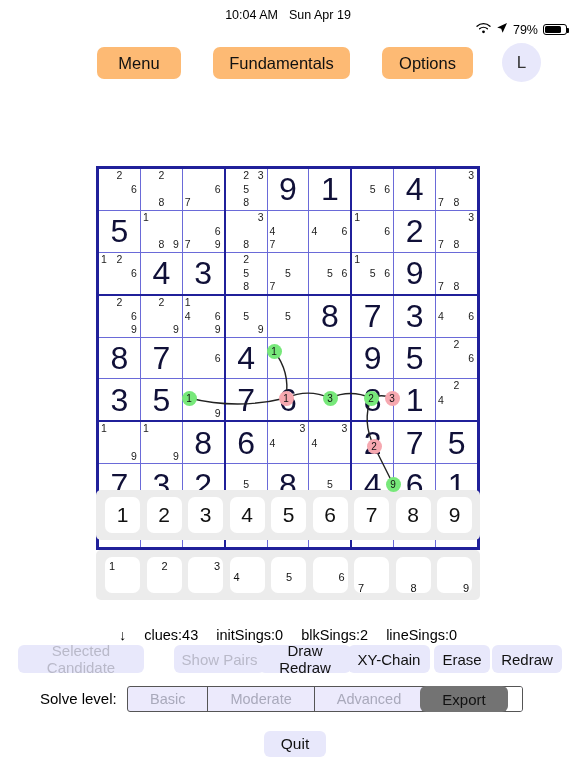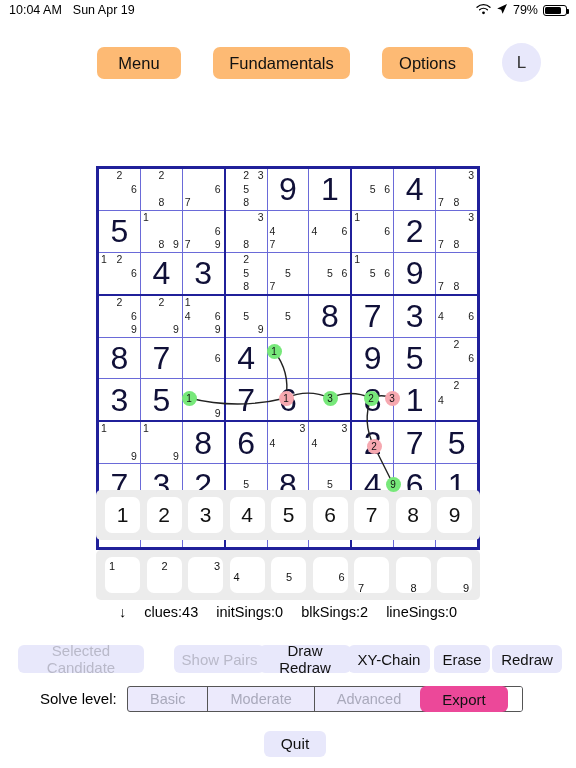--- a/index.html
+++ b/index.html
@@ -8,23 +8,24 @@
     width: 576px; height: 768px;
     background: #ffffff;
     font-family: "Liberation Sans", sans-serif;
     overflow: hidden;
   }
 
   
   #statusbar {
     height: 20px;
     display: flex; align-items: center;
-    padding: 0 9px;
+    padding: 8px 9px;
     font-size: 12.5px;
     color: #000;
+    flex-direction: column;
   }
   #statusbar .left { display: flex; gap: 11px; align-items: center; }
   #statusbar .right { margin-left: auto; display: flex; gap: 5px; align-items: center; }
   .sb-ico { display: inline-block; }
   .batt-shell {
     width: 24px; height: 11px; border: 1px solid #000; border-radius: 3px;
     position: relative; display: inline-block; vertical-align: middle;
   }
   .batt-shell::after {
     content: ""; position: absolute; right: -3px; top: 3px;
@@ -119,21 +120,21 @@
     position: absolute; top: 7px; width: 35px; height: 36px;
     background: #fff; border-radius: 7px; border: none;
     display: flex; align-items: center; justify-content: center;
     cursor: pointer; font-family: "Liberation Sans", sans-serif;
   }
   .padbtn .lab { font-size: 21px; color: #111; }
   #pad-cands .padbtn .lab { font-size: 11px; position: absolute; }
 
   
   #stats {
-    position: absolute; left: 0; top: 604px; width: 576px;
+    position: absolute; left: 0; top: 627px; width: 576px;
     text-align: center; font-size: 14.5px; color: #000;
   }
   #stats span { margin: 0 7px; }
 
   
   #actions { position: absolute; left: 0; top: 645px; width: 576px; height: 28px; }
   .actbtn {
     position: absolute; top: 0; height: 28px;
     background: #e8e8fb; border: none; border-radius: 6px;
     font-size: 15px; color: #111; cursor: pointer;
@@ -153,21 +154,21 @@
   .seg {
     padding: 0 22px; height: 100%;
     display: flex; align-items: center; justify-content: center;
     font-size: 14.5px; color: #a9a9bb; border-right: 1px solid #555;
     cursor: pointer; font-family: "Liberation Sans", sans-serif;
   }
   .seg:last-child { border-right: none; }
   .seg.active { color: #111; background: #fff; }
   #btn-export {
     position: absolute; left: 420px; top: 0; width: 88px; height: 26px;
-    background: #ec4899; border: none; border-radius: 6px;
+    background: #737373; border: none; border-radius: 6px;
     font-size: 15px; color: #111; cursor: pointer;
     display: flex; align-items: center; justify-content: center;
     font-family: "Liberation Sans", sans-serif;
   }
   #btn-quit {
     position: absolute; left: 264px; top: 731px; width: 62px; height: 26px;
     background: #e8e8fb; border: none; border-radius: 6px;
     font-size: 15.5px; color: #111; cursor: pointer;
     display: flex; align-items: center; justify-content: center;
     font-family: "Liberation Sans", sans-serif;

